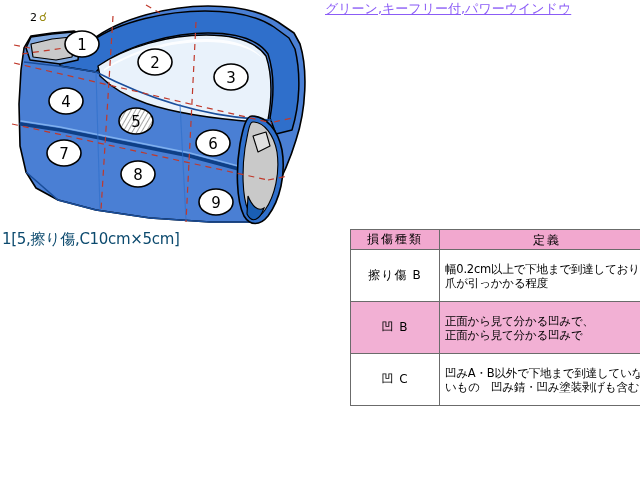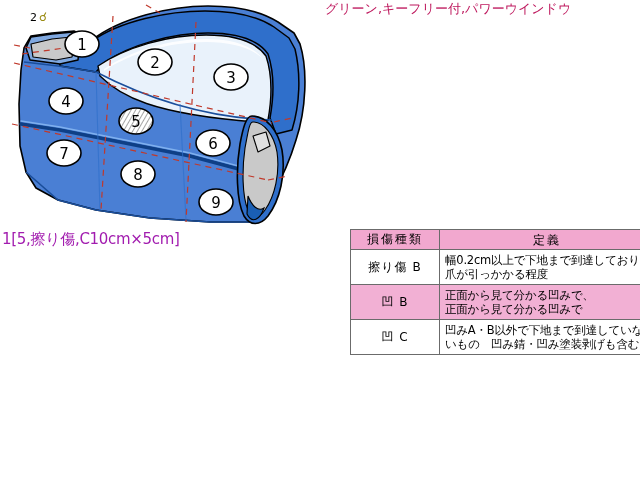--- a/index.html
+++ b/index.html
@@ -18,21 +18,22 @@
 
   
   #header-note {
     position: absolute;
     left: 325px;
     top: 1px;
     font-size: 13px;
     line-height: 16px;
     letter-spacing: 0px;
     white-space: nowrap;
-    color: #be185d;
+    color: #8b5cf6;
+    text-decoration: underline;
   }
 
   
   #diagram {
     position: absolute;
     left: 0px;
     top: 0px;
     width: 330px;
     height: 232px;
   }
@@ -63,38 +64,38 @@
   }
 
   
   #damage-notes {
     position: absolute;
     left: 2px;
     top: 231px;
     width: 320px;
     font-size: 15px;
     line-height: 17px;
-    color: #a21caf;
+    color: #0c4a6e;
     letter-spacing: -0.3px;
   }
   #damage-notes div { white-space: nowrap; }
 
   
   #legend-table {
     position: absolute;
     left: 350px;
     top: 229px;
     width: 305px;
     border-collapse: collapse;
     table-layout: fixed;
     background: #ec4899;
   }
   #legend-table td, #legend-table th {
     border: 1px solid #6b6b6b;
-    padding: 0;
+    padding: 17px;
     vertical-align: middle;
     font-weight: normal;
   }
   #legend-table .c-type {
     width: 88px;
     text-align: center;
     font-size: 12px;
     letter-spacing: 1px;
   }
   #legend-table .c-def {

